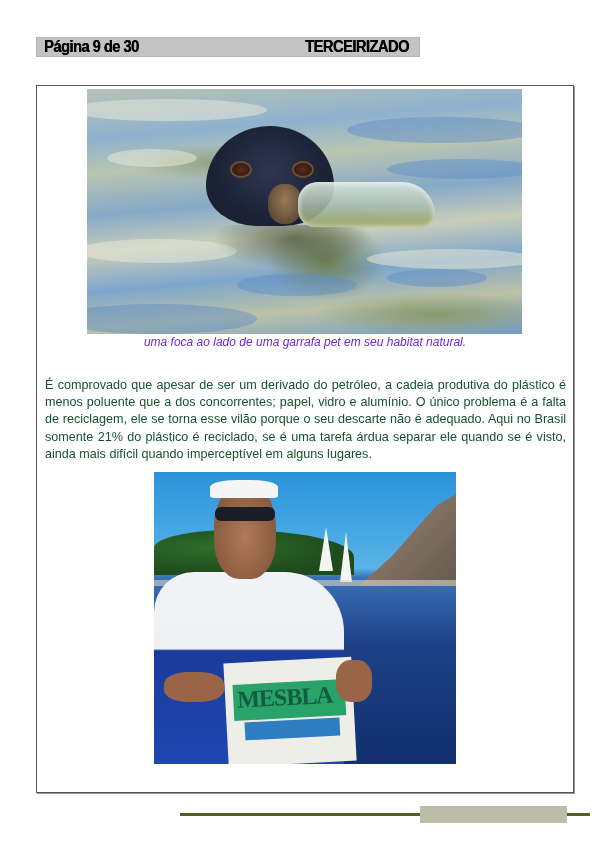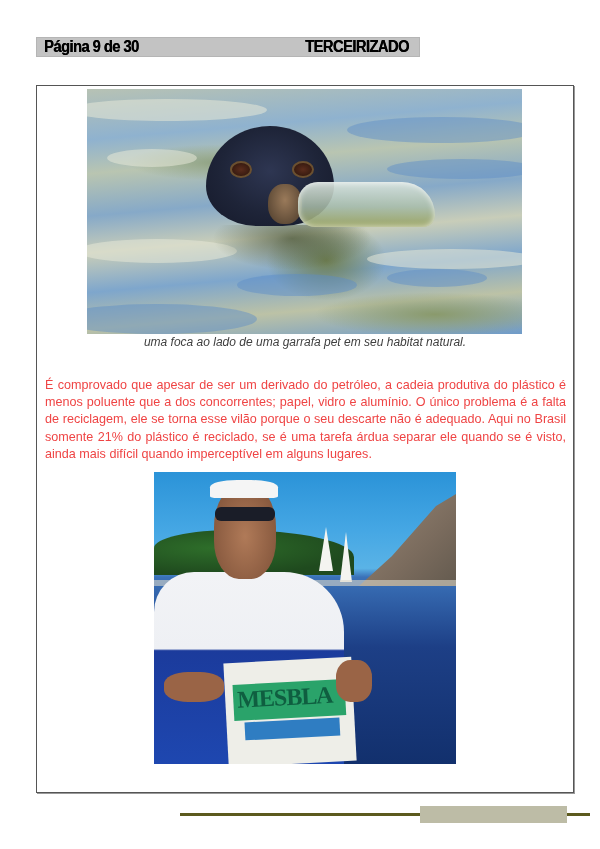--- a/index.html
+++ b/index.html
@@ -51,26 +51,26 @@
       border-radius: 30px 50px 18px 26px;
       box-shadow: inset 0 0 6px rgba(255,255,255,0.8);
     }
     .reflection {
       position: absolute; left: 125px; top: 136px; width: 160px; height: 45px;
       background: radial-gradient(ellipse at 50% 30%, rgba(70,80,50,0.7), rgba(70,80,50,0) 70%);
     }
 
     .caption {
       position: absolute; left: 36px; top: 334px; width: 538px; text-align: center;
-      font-family: "Liberation Sans", sans-serif; font-style: italic; font-size: 12px; color: #404040; line-height: 16px;
+      font-family: "Liberation Sans", sans-serif; font-style: italic; font-size: 12px; color: #6d28d9; line-height: 16px;
     }
 
     .paragraph {
       position: absolute; left: 45px; top: 377px; width: 521px;
-      font-family: "Liberation Sans", sans-serif; font-size: 12.6px; line-height: 17.2px; color: #ef4444;
+      font-family: "Liberation Sans", sans-serif; font-size: 12.6px; line-height: 17.2px; color: #14532d;
       text-align: justify; margin: 0;
     }
 
     
     .photo-man {
       position: absolute; left: 154px; top: 472px; width: 302px; height: 292px; overflow: hidden;
       background: linear-gradient(180deg, #2b93d8 0%, #45a7e4 20%, #5ab3e6 33%, #3a71b8 36%, #1d3f86 60%, #12306d 100%);
     }
     .trees { position: absolute; left: 0; top: 58px; width: 200px; height: 45px; background: radial-gradient(ellipse at 30% 40%, #2e6e2a, #1f4a1e 70%); border-radius: 40% 60% 0 0; }
     .mountain {

